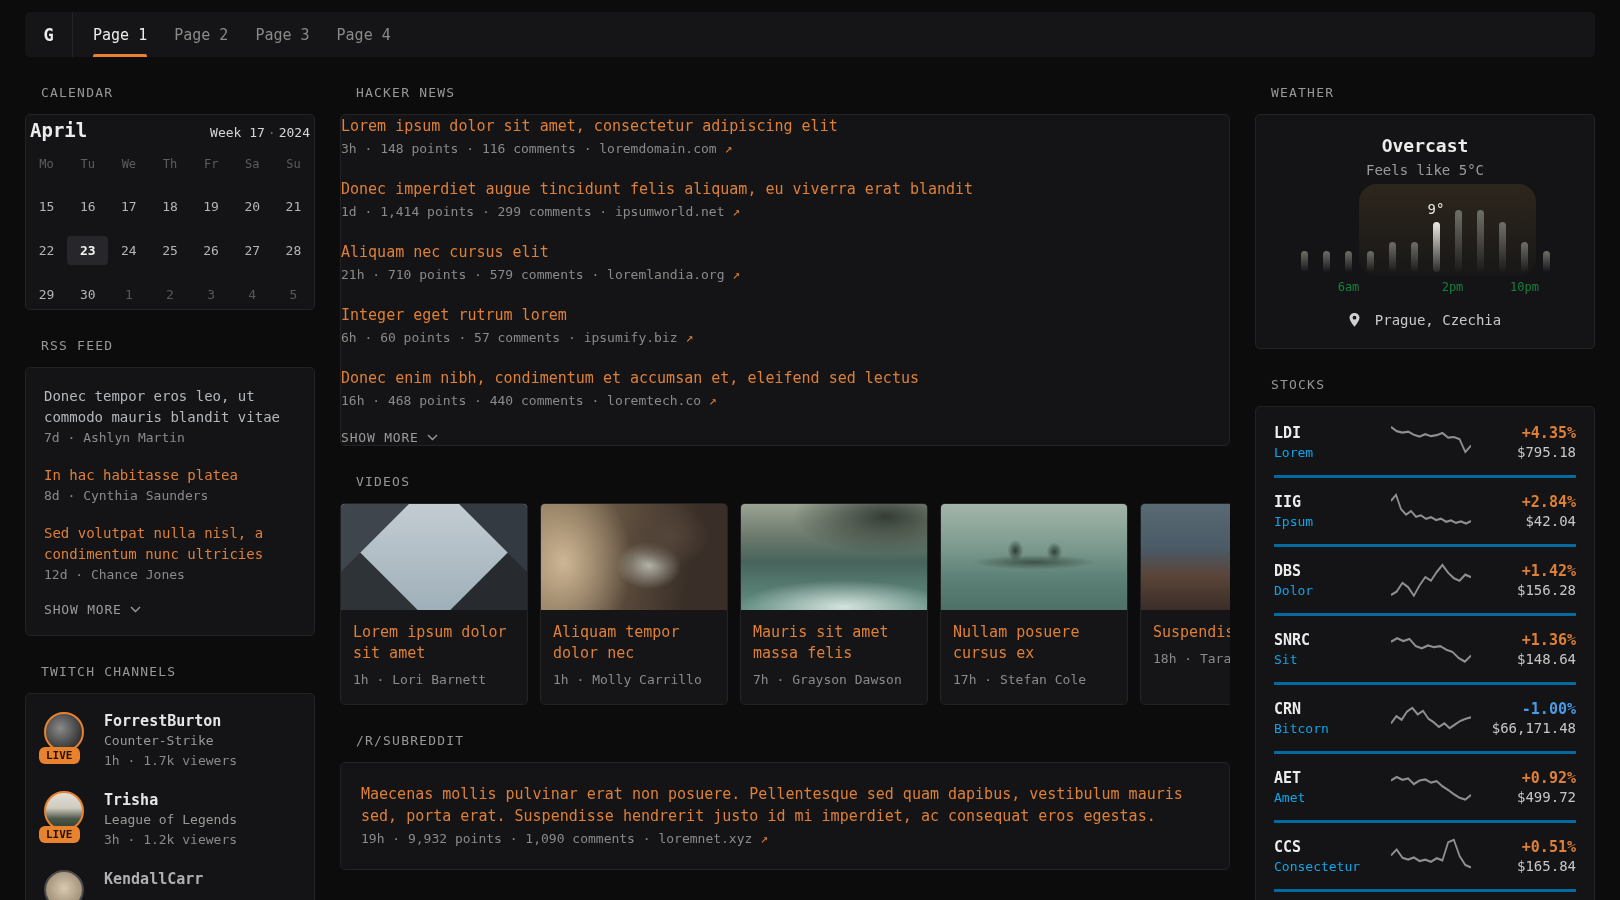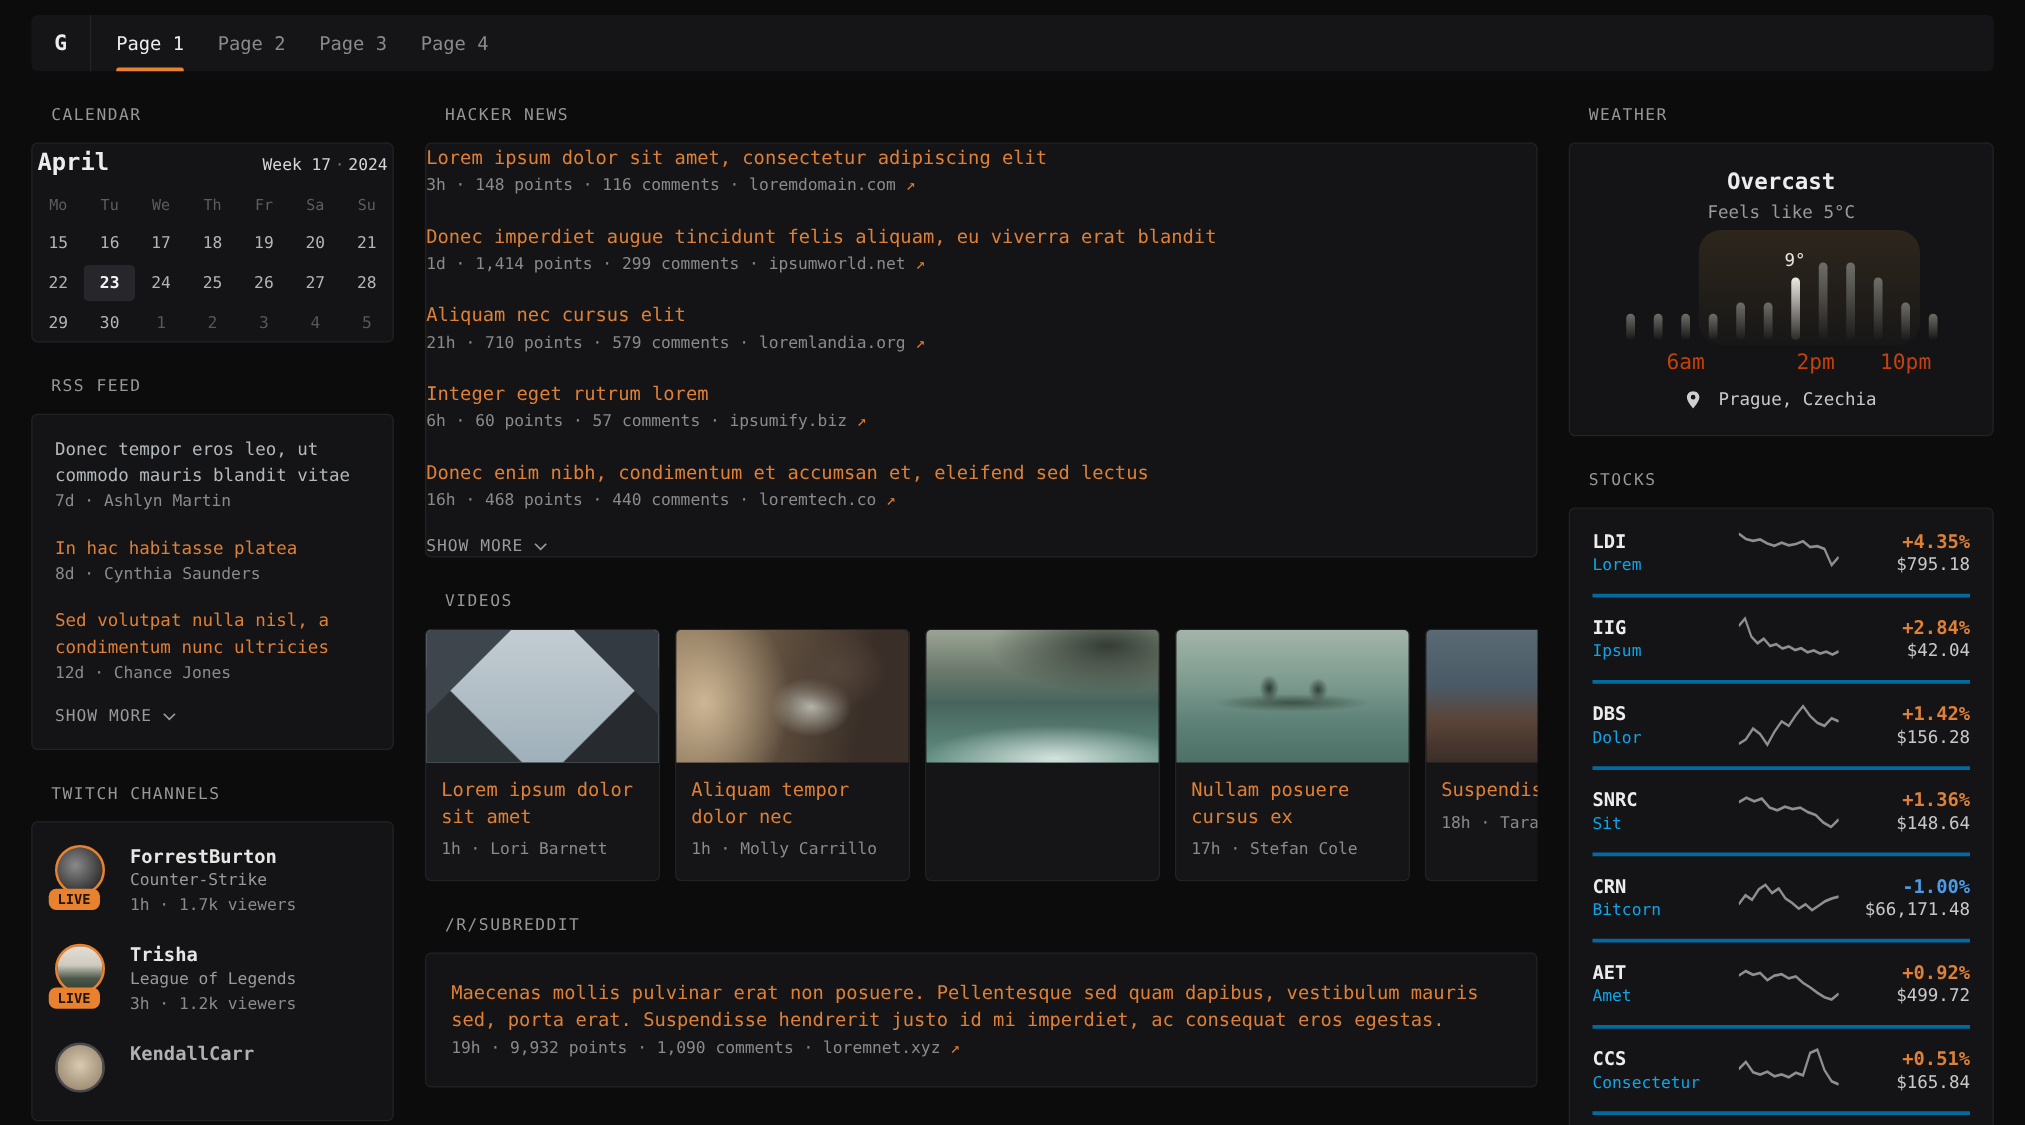--- a/index.html
+++ b/index.html
@@ -45,21 +45,21 @@
   .card {
     background:#141416; border:1px solid #232326; border-radius:5px;
   }
 
   
   .cal { padding:0; }
   .cal-top { display:flex; justify-content:space-between; align-items:baseline; padding:4px 4px 10px 4px; }
   .cal-month { font-size:19px; font-weight:bold; color:#ececec; }
   .cal-week { font-size:13px; color:#d6d6d6; }
   .cal-week .dot { color:#6d6d6d; padding:0 3px; }
-  .cal-grid { display:grid; grid-template-columns:repeat(7,1fr); row-gap:3px; text-align:center; }
+  .cal-grid { display:grid; grid-template-columns:repeat(7,1fr); row-gap:15px; text-align:center; }
   .cal-grid .dow { color:#5d5d5d; font-size:12px; height:26px; line-height:26px; }
   .cal-cell { font-size:13px; color:#b5b5b5; height:29px; line-height:29px; border-radius:4px; }
   .cal-cell.sel { background:#26262b; color:#f2f2f2; font-weight:bold; }
   .cal-cell.dim { color:#585858; }
 
   
   .pad { padding:18px; }
   a.link, .link { color:#de8038; text-decoration:none; cursor:pointer; }
   .meta { color:#8a8a8a; font-size:13px; line-height:20px; }
   .arrow { color:#de8038; }
@@ -156,21 +156,21 @@
   .wx-bar {
     width:7px; border-radius:4px; position:relative; z-index:1;
     background:linear-gradient(180deg,#6e6e68, rgba(60,60,58,0.05));
   }
   .wx-bar.current { background:linear-gradient(180deg,#eceae2, rgba(150,148,140,0.15)); }
   .wx-temp {
     position:absolute; bottom:100%; margin-bottom:5px; left:50%;
     transform:translateX(-50%); color:#e9e7e1; font-size:14px; white-space:nowrap;
   }
   .wx-axis { position:relative; width:249px; height:16px; margin:8px auto 0; }
-  .wx-axis span { position:absolute; transform:translateX(-50%); font-size:17px; color:#c2410c; top:0; }
+  .wx-axis span { position:absolute; transform:translateX(-50%); font-size:12px; color:#15803d; top:0; }
   .wx-ax-0 { left:48px; } .wx-ax-1 { left:152px; } .wx-ax-2 { left:224px; }
   .wx-loc { margin-top:16px; display:flex; align-items:center; justify-content:center; gap:15px; color:#c9c9c9; font-size:14px; }
 
   
   .stocks { padding:2px 18px; }
   .stock-row { display:flex; align-items:center; padding:13px 0; border-top:3px solid #0369a1; cursor:pointer; }
   .stock-row:first-child { border-top:none; }
   .stock-left { width:108px; flex:0 0 108px; }
   .stock-ticker { font-size:15px; font-weight:bold; color:#ececec; line-height:20px; }
   .stock-name { font-size:13px; color:#0ea5e9; line-height:19px; }
@@ -341,20 +341,24 @@
         </div>
         <div class="video-card">
           <div class="thumb thumb-camera"></div>
           <div class="video-body">
             <span class="video-title link">Aliquam tempor dolor nec pharetra…</span>
             <div class="meta video-meta">1h · Molly Carrillo</div>
           </div>
         </div>
         <div class="video-card">
           <div class="thumb thumb-sea"></div>
+          <div class="video-body">
+            <span class="video-title link">Mauris sit amet massa felis</span>
+            <div class="meta video-meta">7h · Grayson Dawson</div>
+          </div>
         </div>
         <div class="video-card">
           <div class="thumb thumb-canoe"></div>
           <div class="video-body">
             <span class="video-title link">Nullam posuere cursus ex</span>
             <div class="meta video-meta">17h · Stefan Cole</div>
           </div>
         </div>
         <div class="video-card">
           <div class="thumb thumb-fog"></div>

